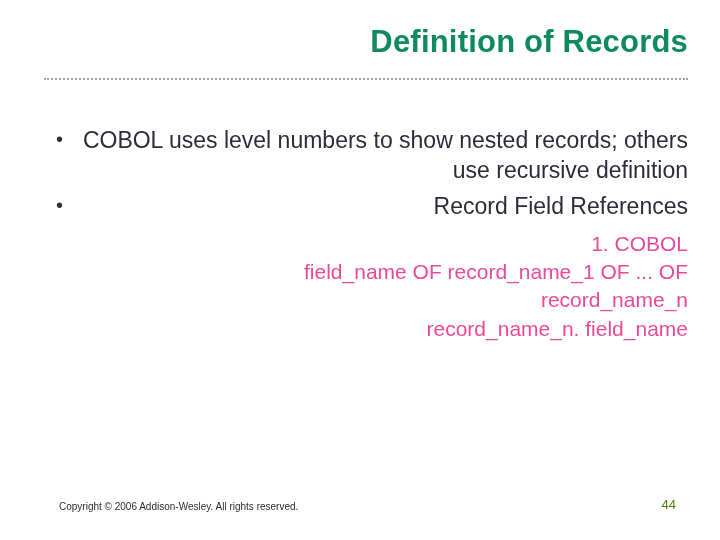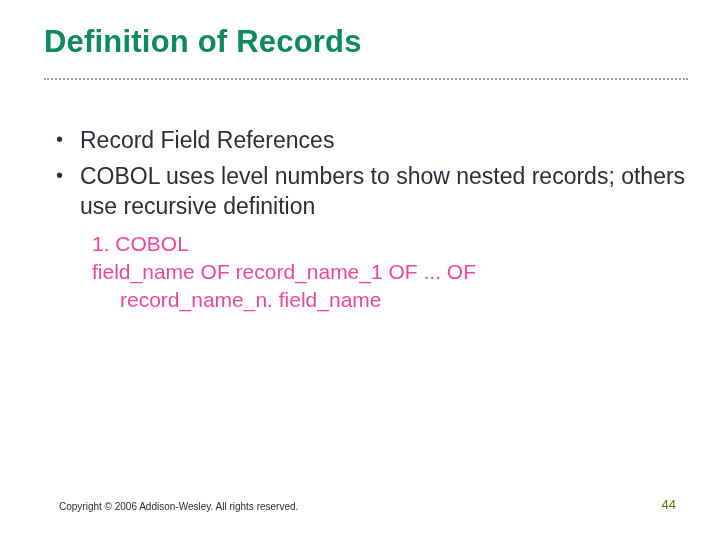--- a/index.html
+++ b/index.html
@@ -11,20 +11,21 @@
     font-family: "Lucida Sans Unicode", "Lucida Grande", "Trebuchet MS", Verdana, sans-serif;
     color: #2a2a3a;
     overflow: hidden;
   }
   .slide {
     position: relative;
     width: 720px;
     height: 540px;
     box-sizing: border-box;
     padding: 24px 32px 24px 44px;
+    text-align: right;
   }
   .title {
     color: #0f8a60;
     font-size: 31px;
     font-weight: 600;
     letter-spacing: 0.2px;
     margin-bottom: 18px;
   }
   .rule {
     border: none;
@@ -84,27 +85,28 @@
 </head>
 <body>
 
 <div class="slide">
 
   <div class="title">Definition of Records</div>
   <hr class="rule">
 
   <div class="body">
     <ul class="bullets">
+      <li>COBOL uses level numbers to show nested records; others use recursive definition</li>
       <li>Record Field References</li>
-      <li>COBOL uses level numbers to show nested records; others use recursive definition</li>
     </ul>
 
     <div class="sub">
       <div>1. COBOL</div>
       <div>field_name OF record_name_1 OF ... OF</div>
+      <div class="indent">record_name_n</div>
       <div class="indent">record_name_n. field_name</div>
     </div>
   </div>
 
   <div class="footer">
     <div>Copyright © 2006 Addison-Wesley. All rights reserved.</div>
     <div class="pagenum">44</div>
   </div>
 
 </div>

